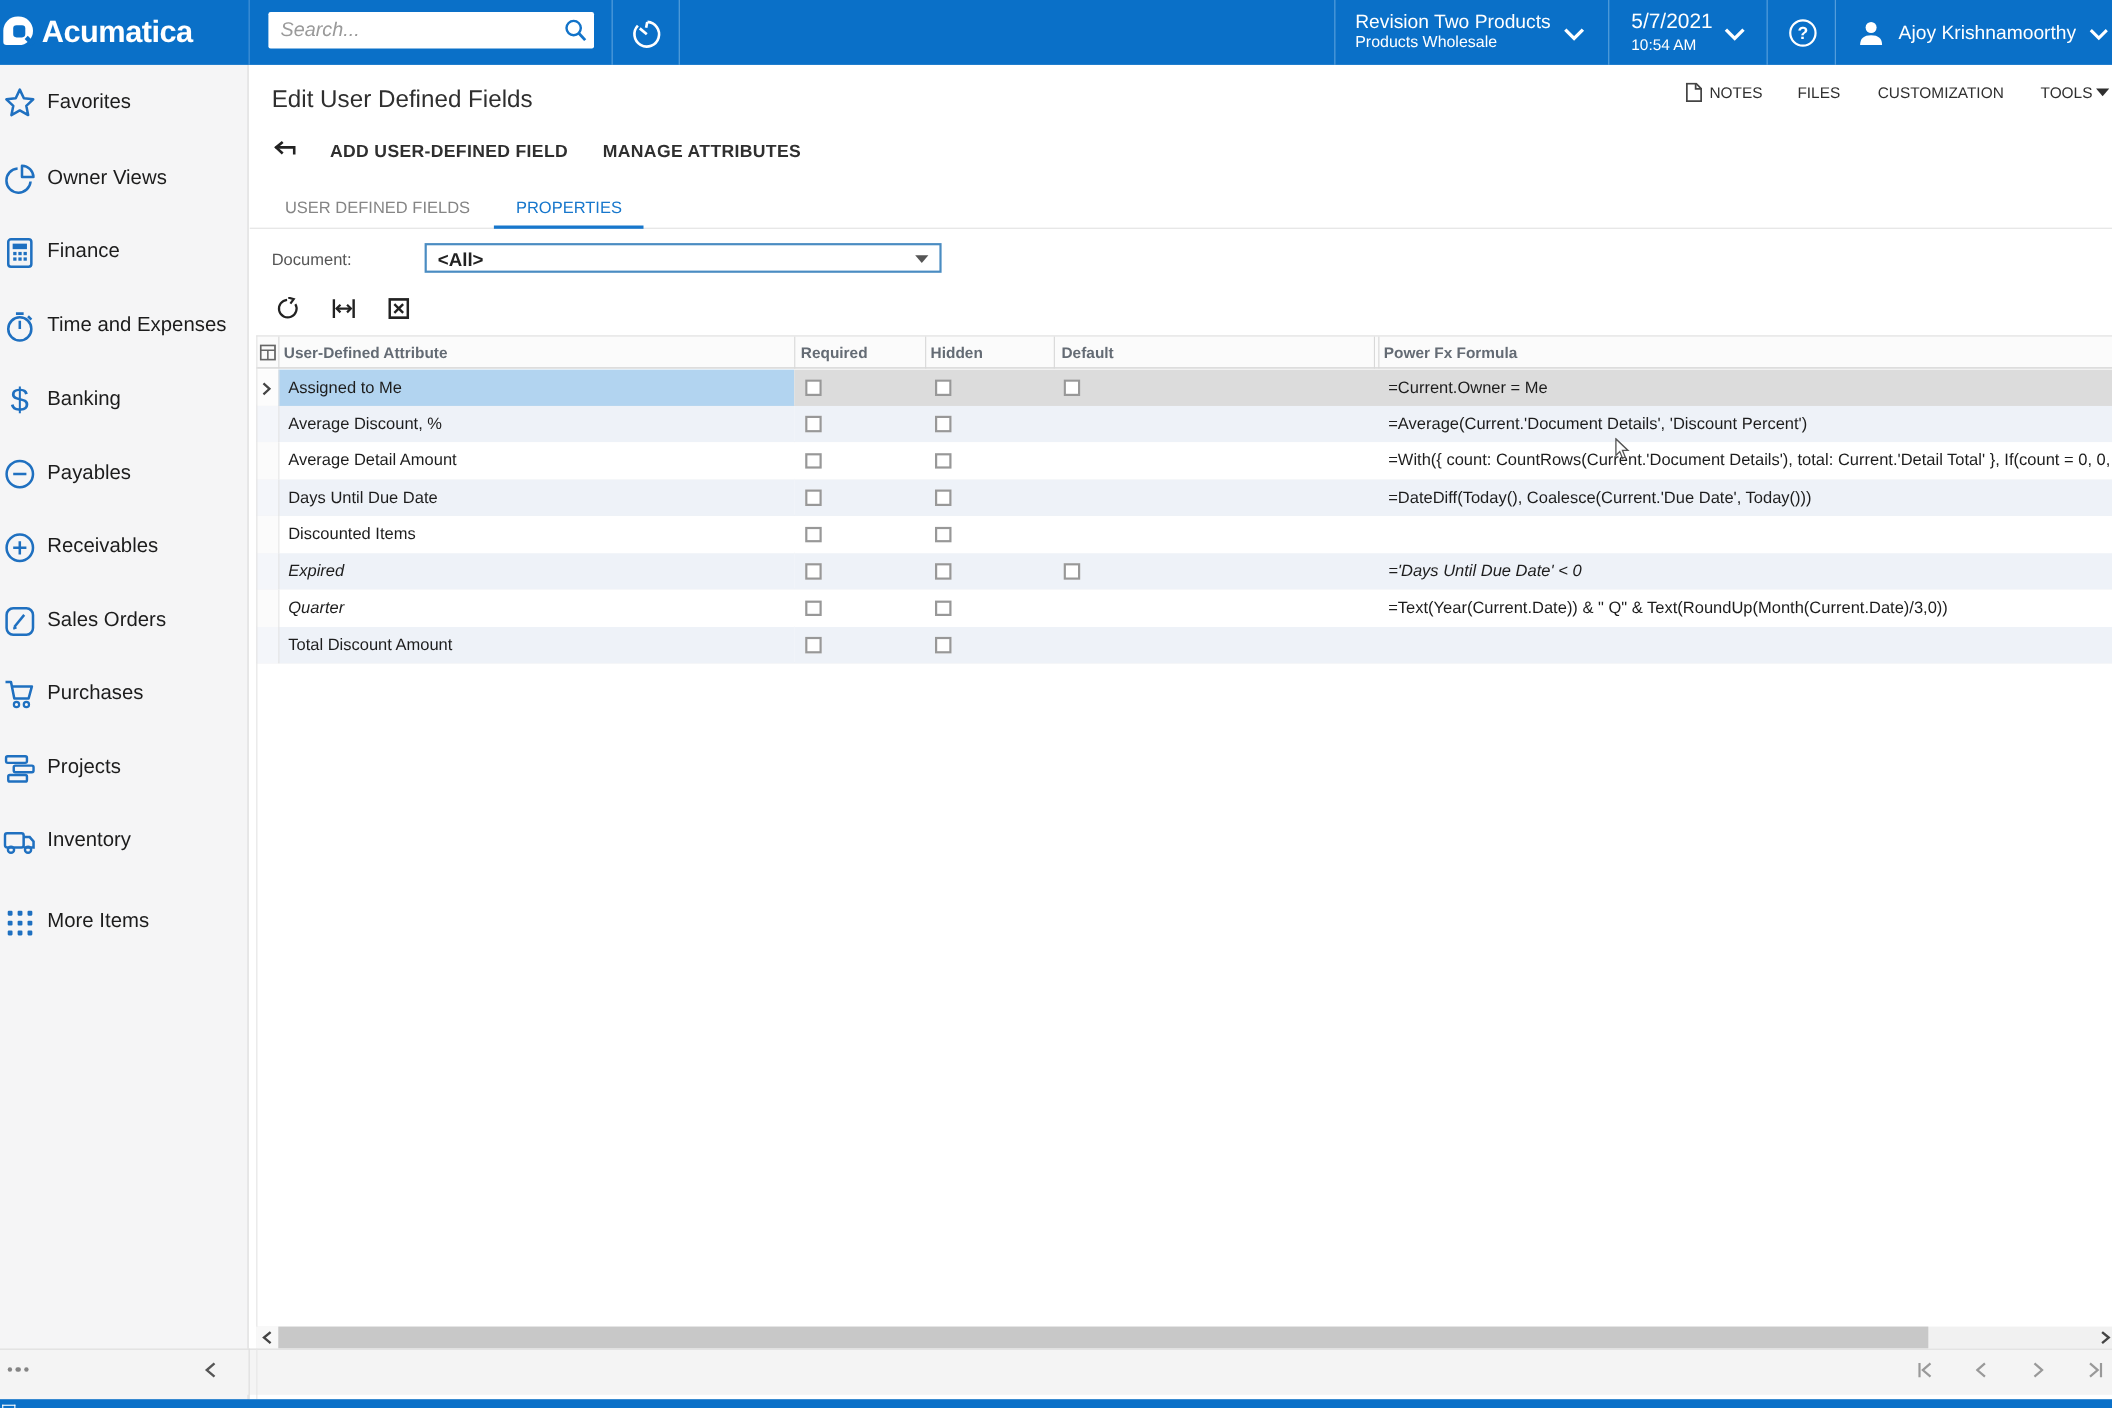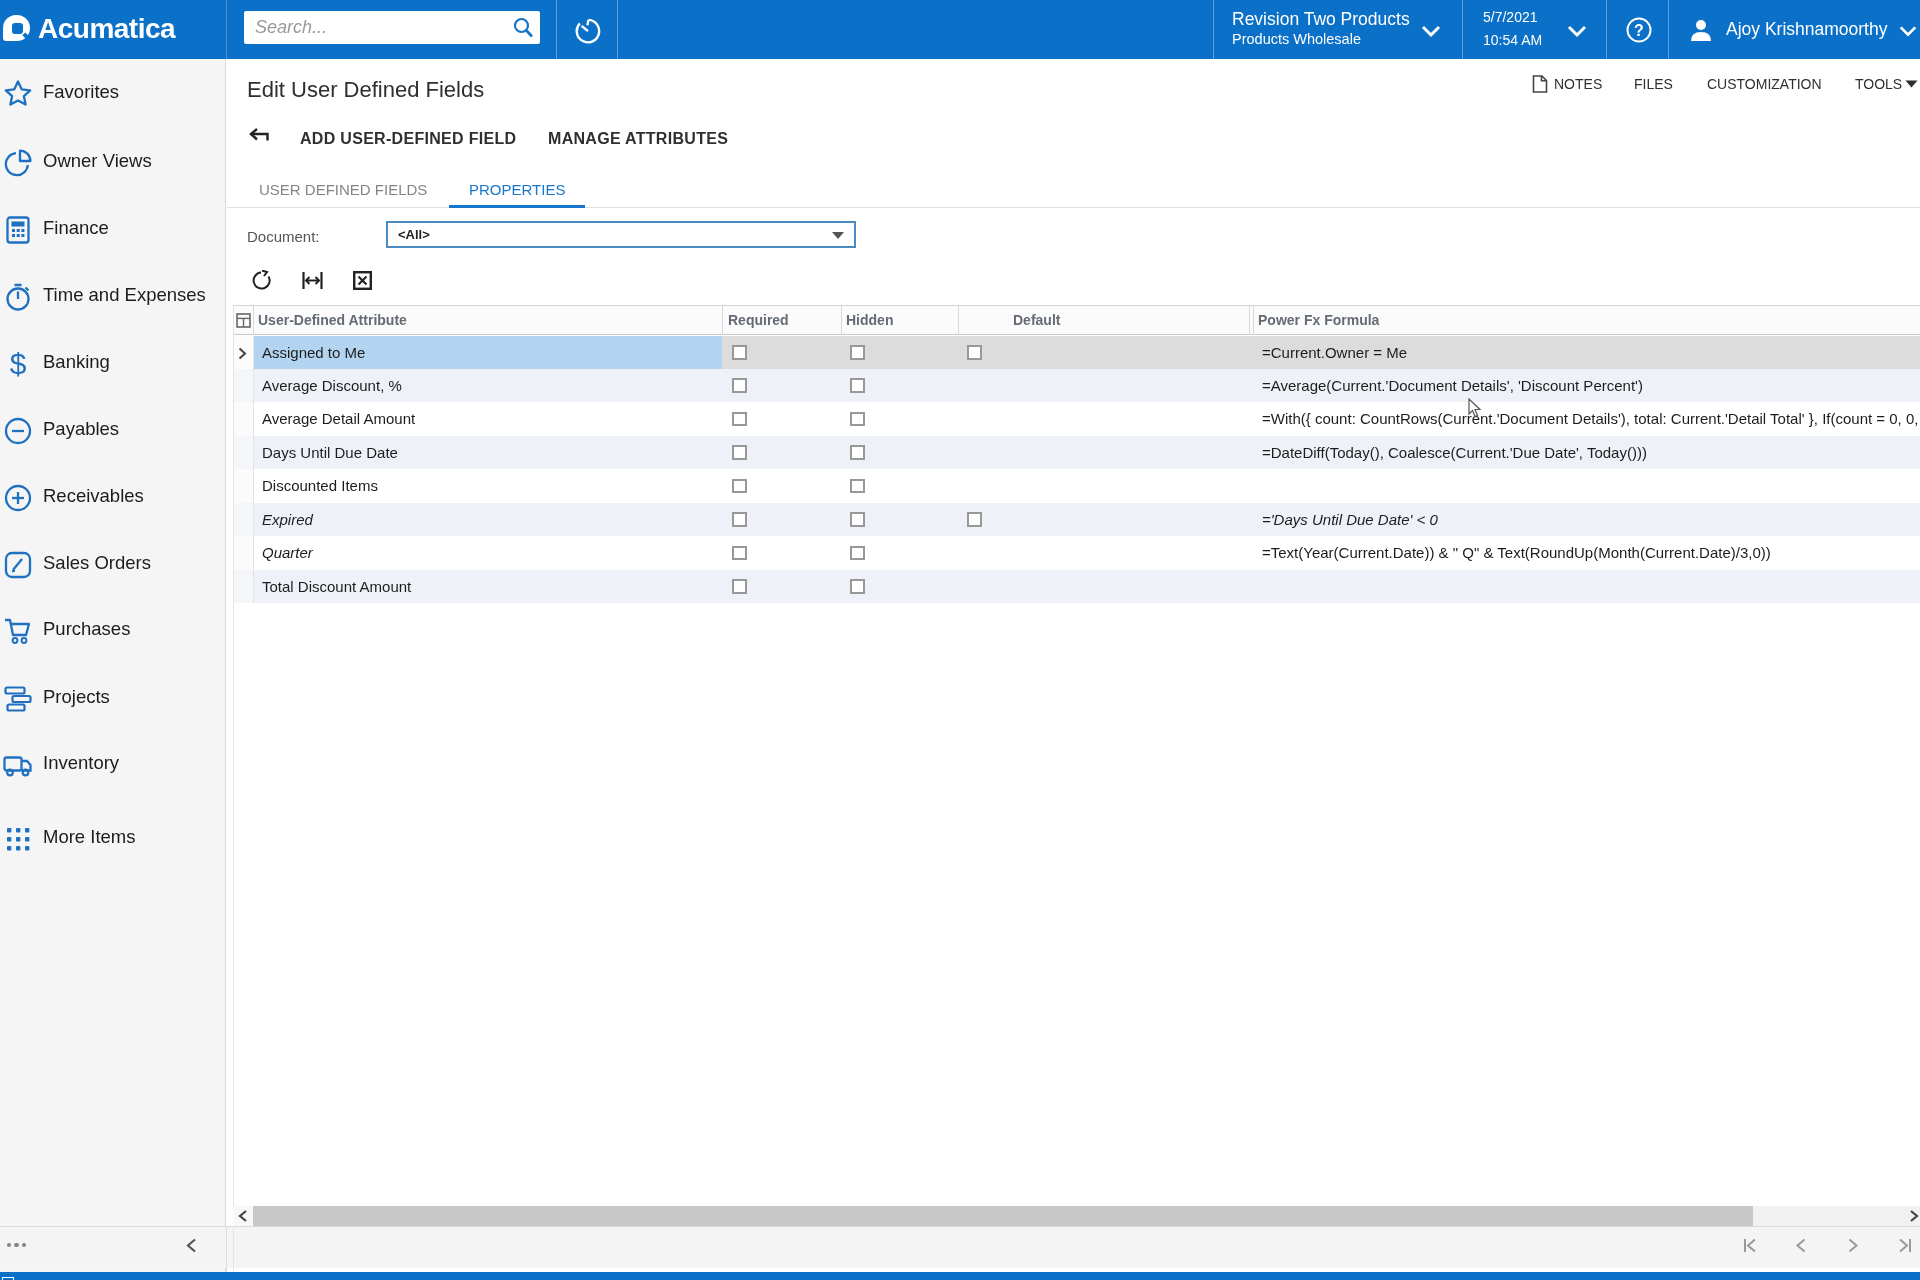--- a/index.html
+++ b/index.html
@@ -25,21 +25,21 @@
 
 #title { position:absolute; left:247px; top:77px; font-size:22px; color:#2f2f2f; }
 .linkbar { position:absolute; top:76px; font-size:14px; color:#2f2f2f; }
 .tbtn { position:absolute; top:130px; font-size:16px; font-weight:700; color:#2f2f2f; letter-spacing:0.3px; }
 .tab { position:absolute; top:181px; font-size:15px; letter-spacing:0px; }
 #tabline { position:absolute; left:227px; top:207px; width:1693px; height:1px; background:#e2e2e2; }
 #tabsel { position:absolute; left:449px; top:205px; width:136px; height:3px; background:#1777cc; }
 
 #doc-label { position:absolute; left:247px; top:228px; font-size:15px; color:#555; }
 #doc-combo { position:absolute; left:386px; top:221px; width:470px; height:27px; background:#fff; border:2px solid #4a8cc2; }
-#doc-combo .val { position:absolute; left:10px; top:4px; font-size:13px; font-weight:700; color:#222; }
+#doc-combo .val { position:absolute; left:10px; top:4px; font-size:17px; font-weight:700; color:#222; }
 #doc-combo .arr { position:absolute; right:10px; top:9px; width:0; height:0; border-left:6px solid transparent; border-right:6px solid transparent; border-top:7px solid #555; }
 
 
 #table { position:absolute; left:233px; top:305px; width:1687px; height:299px; border-top:1px solid #d5d5d5; }
 .hdr { position:absolute; top:0; height:29px; background:#fbfbfb; border-bottom:1px solid #c9c9c9; }
 .hdr-tx { font-size:14px; font-weight:700; color:#646b74; line-height:29px; }
 .row { position:absolute; width:1687px; height:33.45px; }
 .cell-tx { position:absolute; font-size:15px; color:#1d1d1d; line-height:33px; white-space:nowrap; }
 .cb { position:absolute; width:14.5px; height:14.5px; background:#fff; border:2px solid #989898; top:9.5px; }
 
@@ -186,21 +186,21 @@
       <line x1="13" y1="14.2" x2="6.6" y2="8.8" stroke="#fff" stroke-width="2.4"></line>
     </svg>
     <div class="tb-sep" style="left:617px;"></div>
     <div class="tb-sep" style="left:1213px;"></div>
     <div class="abs" style="left:1232px; top:9px; color:#fff; font-size:17.5px;">Revision Two Products</div>
     <div class="abs" style="left:1232px; top:31px; color:#fff; font-size:14.5px;">Products Wholesale</div>
     <svg class="abs" style="left:1420px; top:24px;" width="22" height="14" viewBox="0 0 22 14">
         <polyline points="3,3 11,11 19,3" fill="none" stroke="#fff" stroke-width="3"></polyline>
       </svg>
     <div class="tb-sep" style="left:1462px;"></div>
-    <div class="abs" style="left:1483px; top:9px; color:#fff; font-size:14px;">5/7/2021</div>
+    <div class="abs" style="left:1483px; top:9px; color:#fff; font-size:19px;">5/7/2021</div>
     <div class="abs" style="left:1483px; top:32px; color:#fff; font-size:14px;">10:54 AM</div>
     <svg class="abs" style="left:1566px; top:24px;" width="22" height="14" viewBox="0 0 22 14">
         <polyline points="3,3 11,11 19,3" fill="none" stroke="#fff" stroke-width="3"></polyline>
       </svg>
     <div class="tb-sep" style="left:1606px;"></div>
     <svg class="abs" style="left:1626px; top:17px;" width="26" height="26" viewBox="0 0 26 26">
         <circle cx="13" cy="13" r="11.5" fill="none" stroke="#fff" stroke-width="2"></circle>
         <text x="13" y="18.5" font-size="16" font-weight="700" fill="#fff" text-anchor="middle" font-family="Liberation Sans">?</text>
       </svg>
     <div class="tb-sep" style="left:1668px;"></div>
@@ -265,21 +265,21 @@
   <div id="table">
       <div class="hdr" style="left:0; width:1687px;"></div>
       <svg style="position:absolute; left:3px; top:7px;" width="15" height="15" viewBox="0 0 15 15">
         <rect x="1" y="1" width="13" height="13" fill="none" stroke="#666" stroke-width="1.6"></rect>
         <line x1="1" y1="5.4" x2="14" y2="5.4" stroke="#666" stroke-width="1.4"></line>
         <line x1="7.5" y1="5.4" x2="7.5" y2="14" stroke="#666" stroke-width="1.4"></line>
       </svg>
       <div class="hdr-tx abs" style="left:25px; top:0;">User-Defined Attribute</div>
       <div class="hdr-tx abs" style="left:495px; top:0;">Required</div>
       <div class="hdr-tx abs" style="left:613px; top:0;">Hidden</div>
-      <div class="hdr-tx abs" style="left:732px; top:0;margin-left:48px;">Default</div>
+      <div class="hdr-tx abs" style="left:732px; top:0;">Default</div>
       <div class="hdr-tx abs" style="left:1025px; top:0;">Power Fx Formula</div>
       <div class="abs" style="left:20px; top:0; width:1px; height:29px; background:#d8d8d8;"></div>
       <div class="abs" style="left:489px; top:0; width:1px; height:29px; background:#d8d8d8;"></div>
       <div class="abs" style="left:608px; top:0; width:1px; height:29px; background:#d8d8d8;"></div>
       <div class="abs" style="left:725px; top:0; width:1px; height:29px; background:#d8d8d8;"></div>
       <div class="abs" style="left:1016px; top:0; width:1px; height:29px; background:#d8d8d8;"></div>
       <div class="abs" style="left:1019.5px; top:0; width:1px; height:29px; background:#d8d8d8;"></div>
       <div class="row" style="top:62.95px; border-bottom:1px solid #e9e9e9;">
         <div class="abs" style="left:0; top:0; width:20px; height:33.45px; background:#f4f6fa;"></div>
         <div class="abs" style="left:20px; top:0; width:469px; height:33.45px; background:#eef2f8;"></div>

